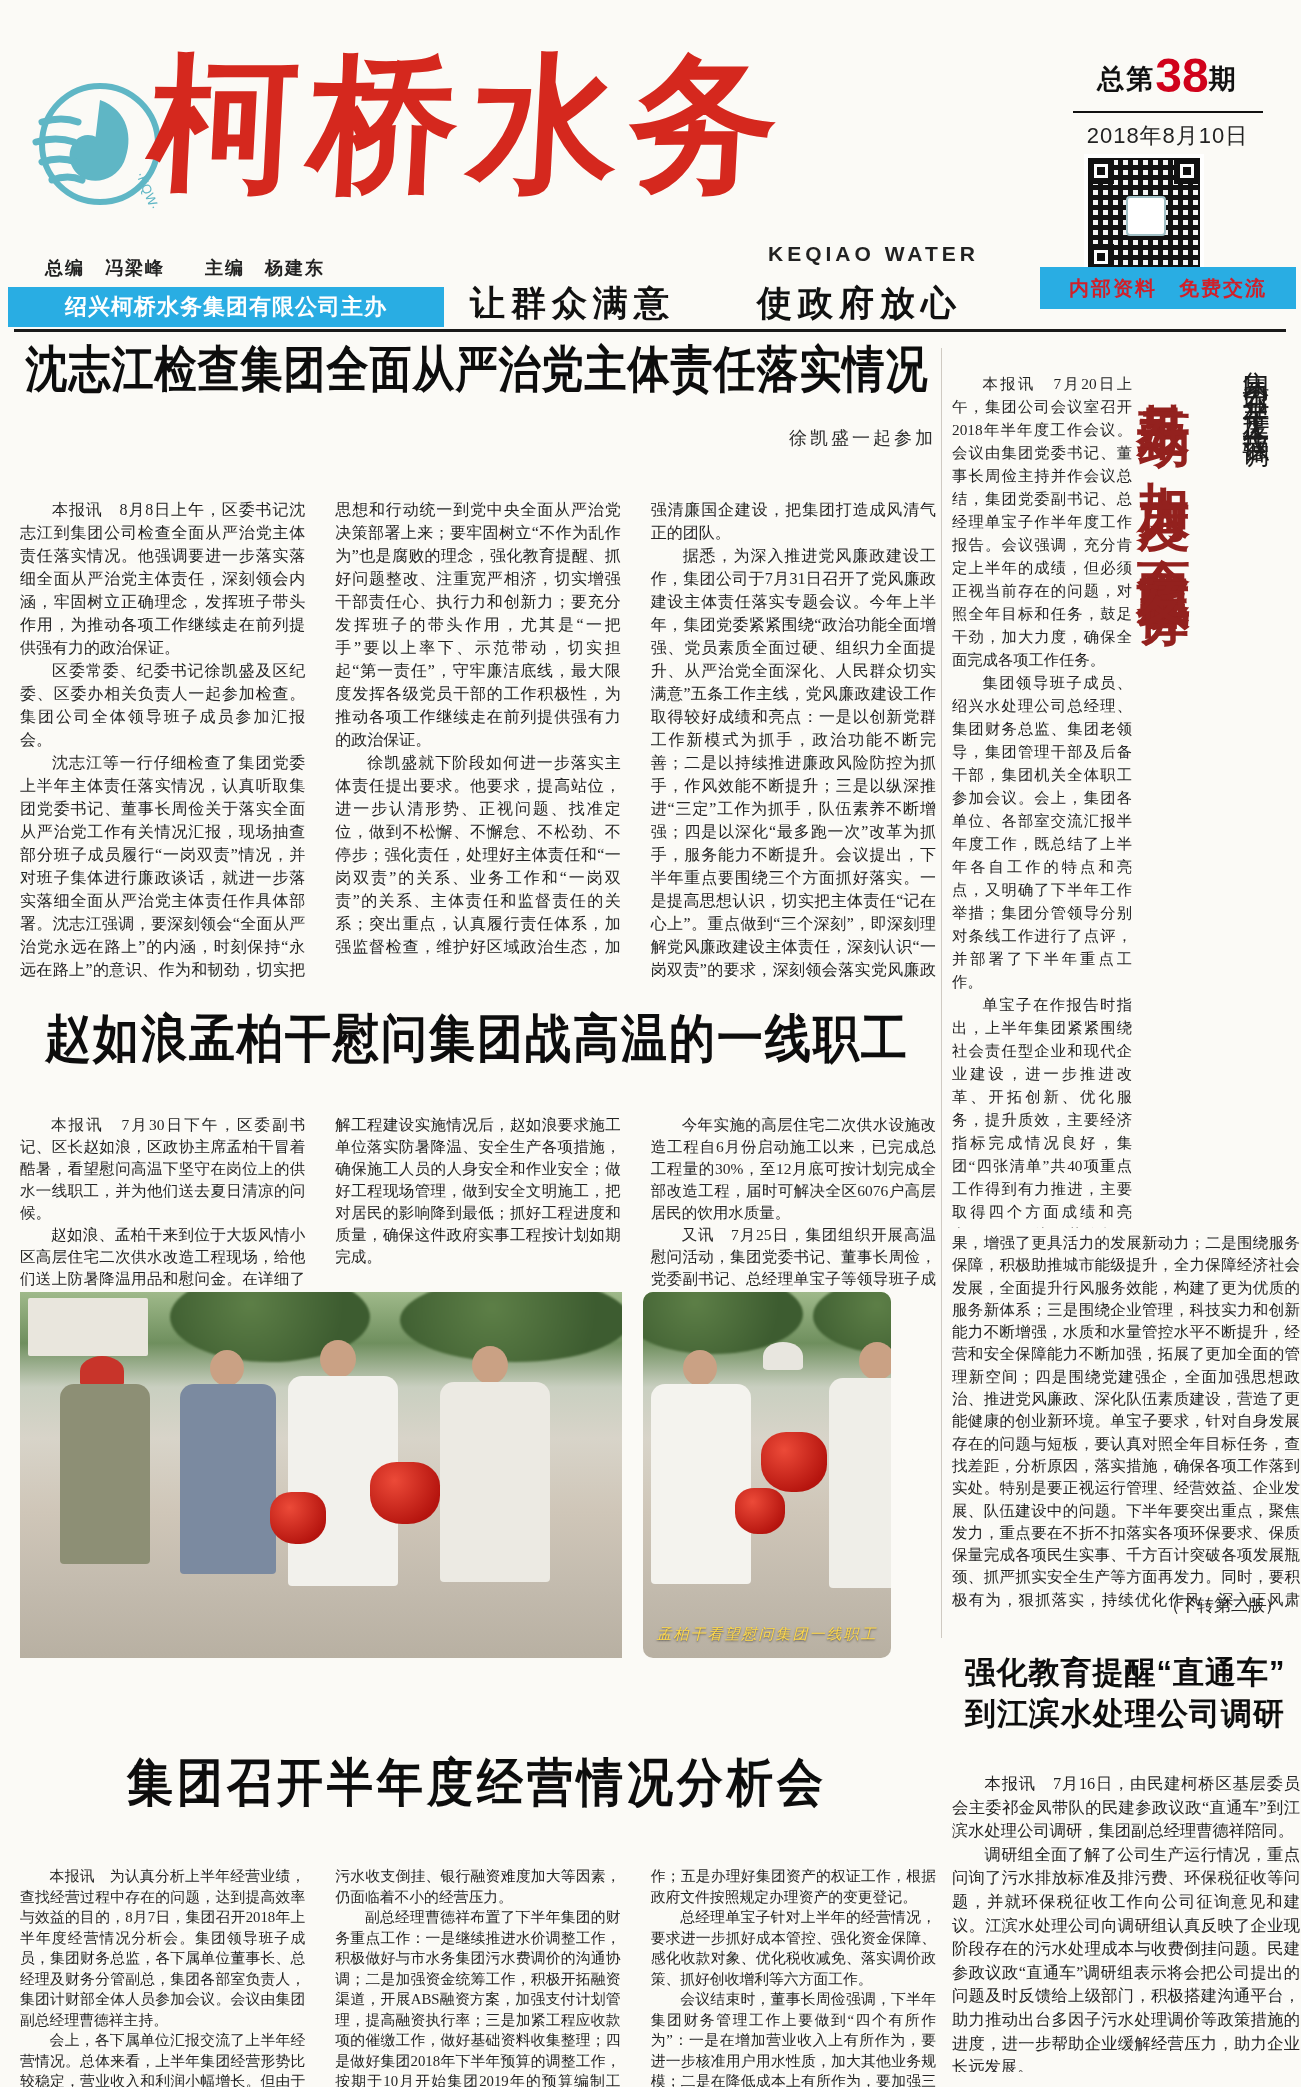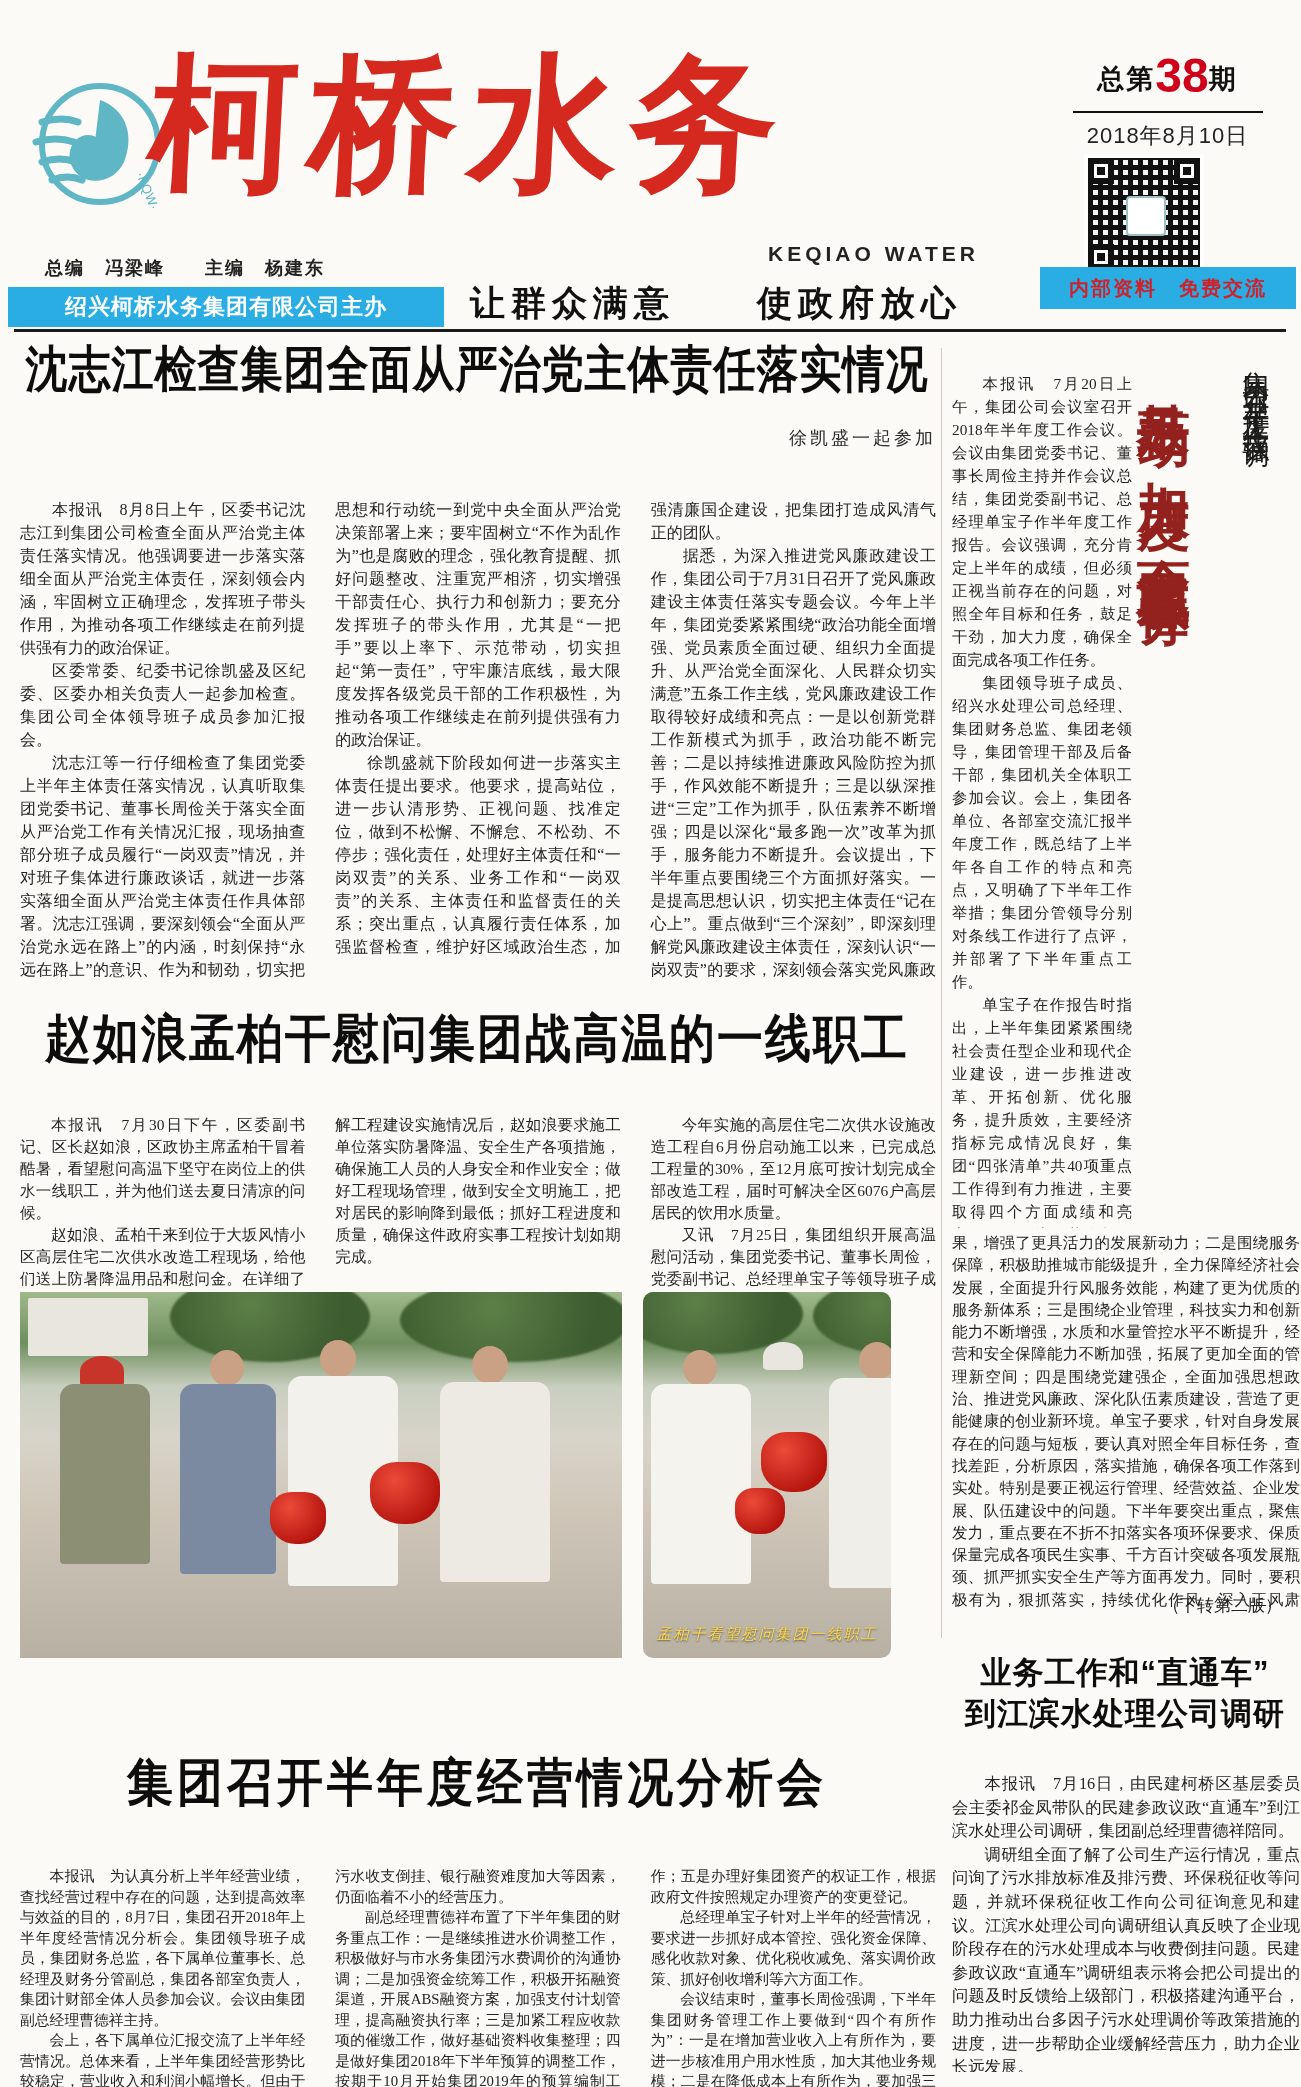--- a/index.html
+++ b/index.html
@@ -214,21 +214,21 @@
     </div>
 </div>
 <div class="abs body-text m-cont">
   <div class="m-cont-inner">
       <p>果，增强了更具活力的发展新动力；二是围绕服务保障，积极助推城市能级提升，全力保障经济社会发展，全面提升行风服务效能，构建了更为优质的服务新体系；三是围绕企业管理，科技实力和创新能力不断增强，水质和水量管控水平不断提升，经营和安全保障能力不断加强，拓展了更加全面的管理新空间；四是围绕党建强企，全面加强思想政治、推进党风廉政、深化队伍素质建设，营造了更能健康的创业新环境。单宝子要求，针对自身发展存在的问题与短板，要认真对照全年目标任务，查找差距，分析原因，落实措施，确保各项工作落到实处。特别是要正视运行管理、经营效益、企业发展、队伍建设中的问题。下半年要突出重点，聚焦发力，重点要在不折不扣落实各项环保要求、保质保量完成各项民生实事、千方百计突破各项发展瓶颈、抓严抓实安全生产等方面再发力。同时，要积极有为，狠抓落实，持续优化作风，深入正风肃纪，切实抓好当前。</p>
     </div>
 </div>
 <div class="abs m-jump">（下转第二版）</div>
 
 <div class="abs mj-headline">
-  <div>业务工作和“直通车”</div>
+  <div>强化教育提醒“直通车”</div>
   <div>到江滨水处理公司调研</div>
 </div>
 <div class="abs body-text mj-body">
   <div>
       <p>本报讯　7月16日，由民建柯桥区基层委员会主委祁金凤带队的民建参政议政“直通车”到江滨水处理公司调研，集团副总经理曹德祥陪同。</p>
       <p>调研组全面了解了公司生产运行情况，重点问询了污水排放标准及排污费、环保税征收等问题，并就环保税征收工作向公司征询意见和建议。江滨水处理公司向调研组认真反映了企业现阶段存在的污水处理成本与收费倒挂问题。民建参政议政“直通车”调研组表示将会把公司提出的问题及时反馈给上级部门，积极搭建沟通平台，助力推动出台多因子污水处理调价等政策措施的进度，进一步帮助企业缓解经营压力，助力企业长远发展。</p>
     </div>
 </div>
 <div class="abs mj-byline">（江滨水处理公司　罗铮子）</div>
 

